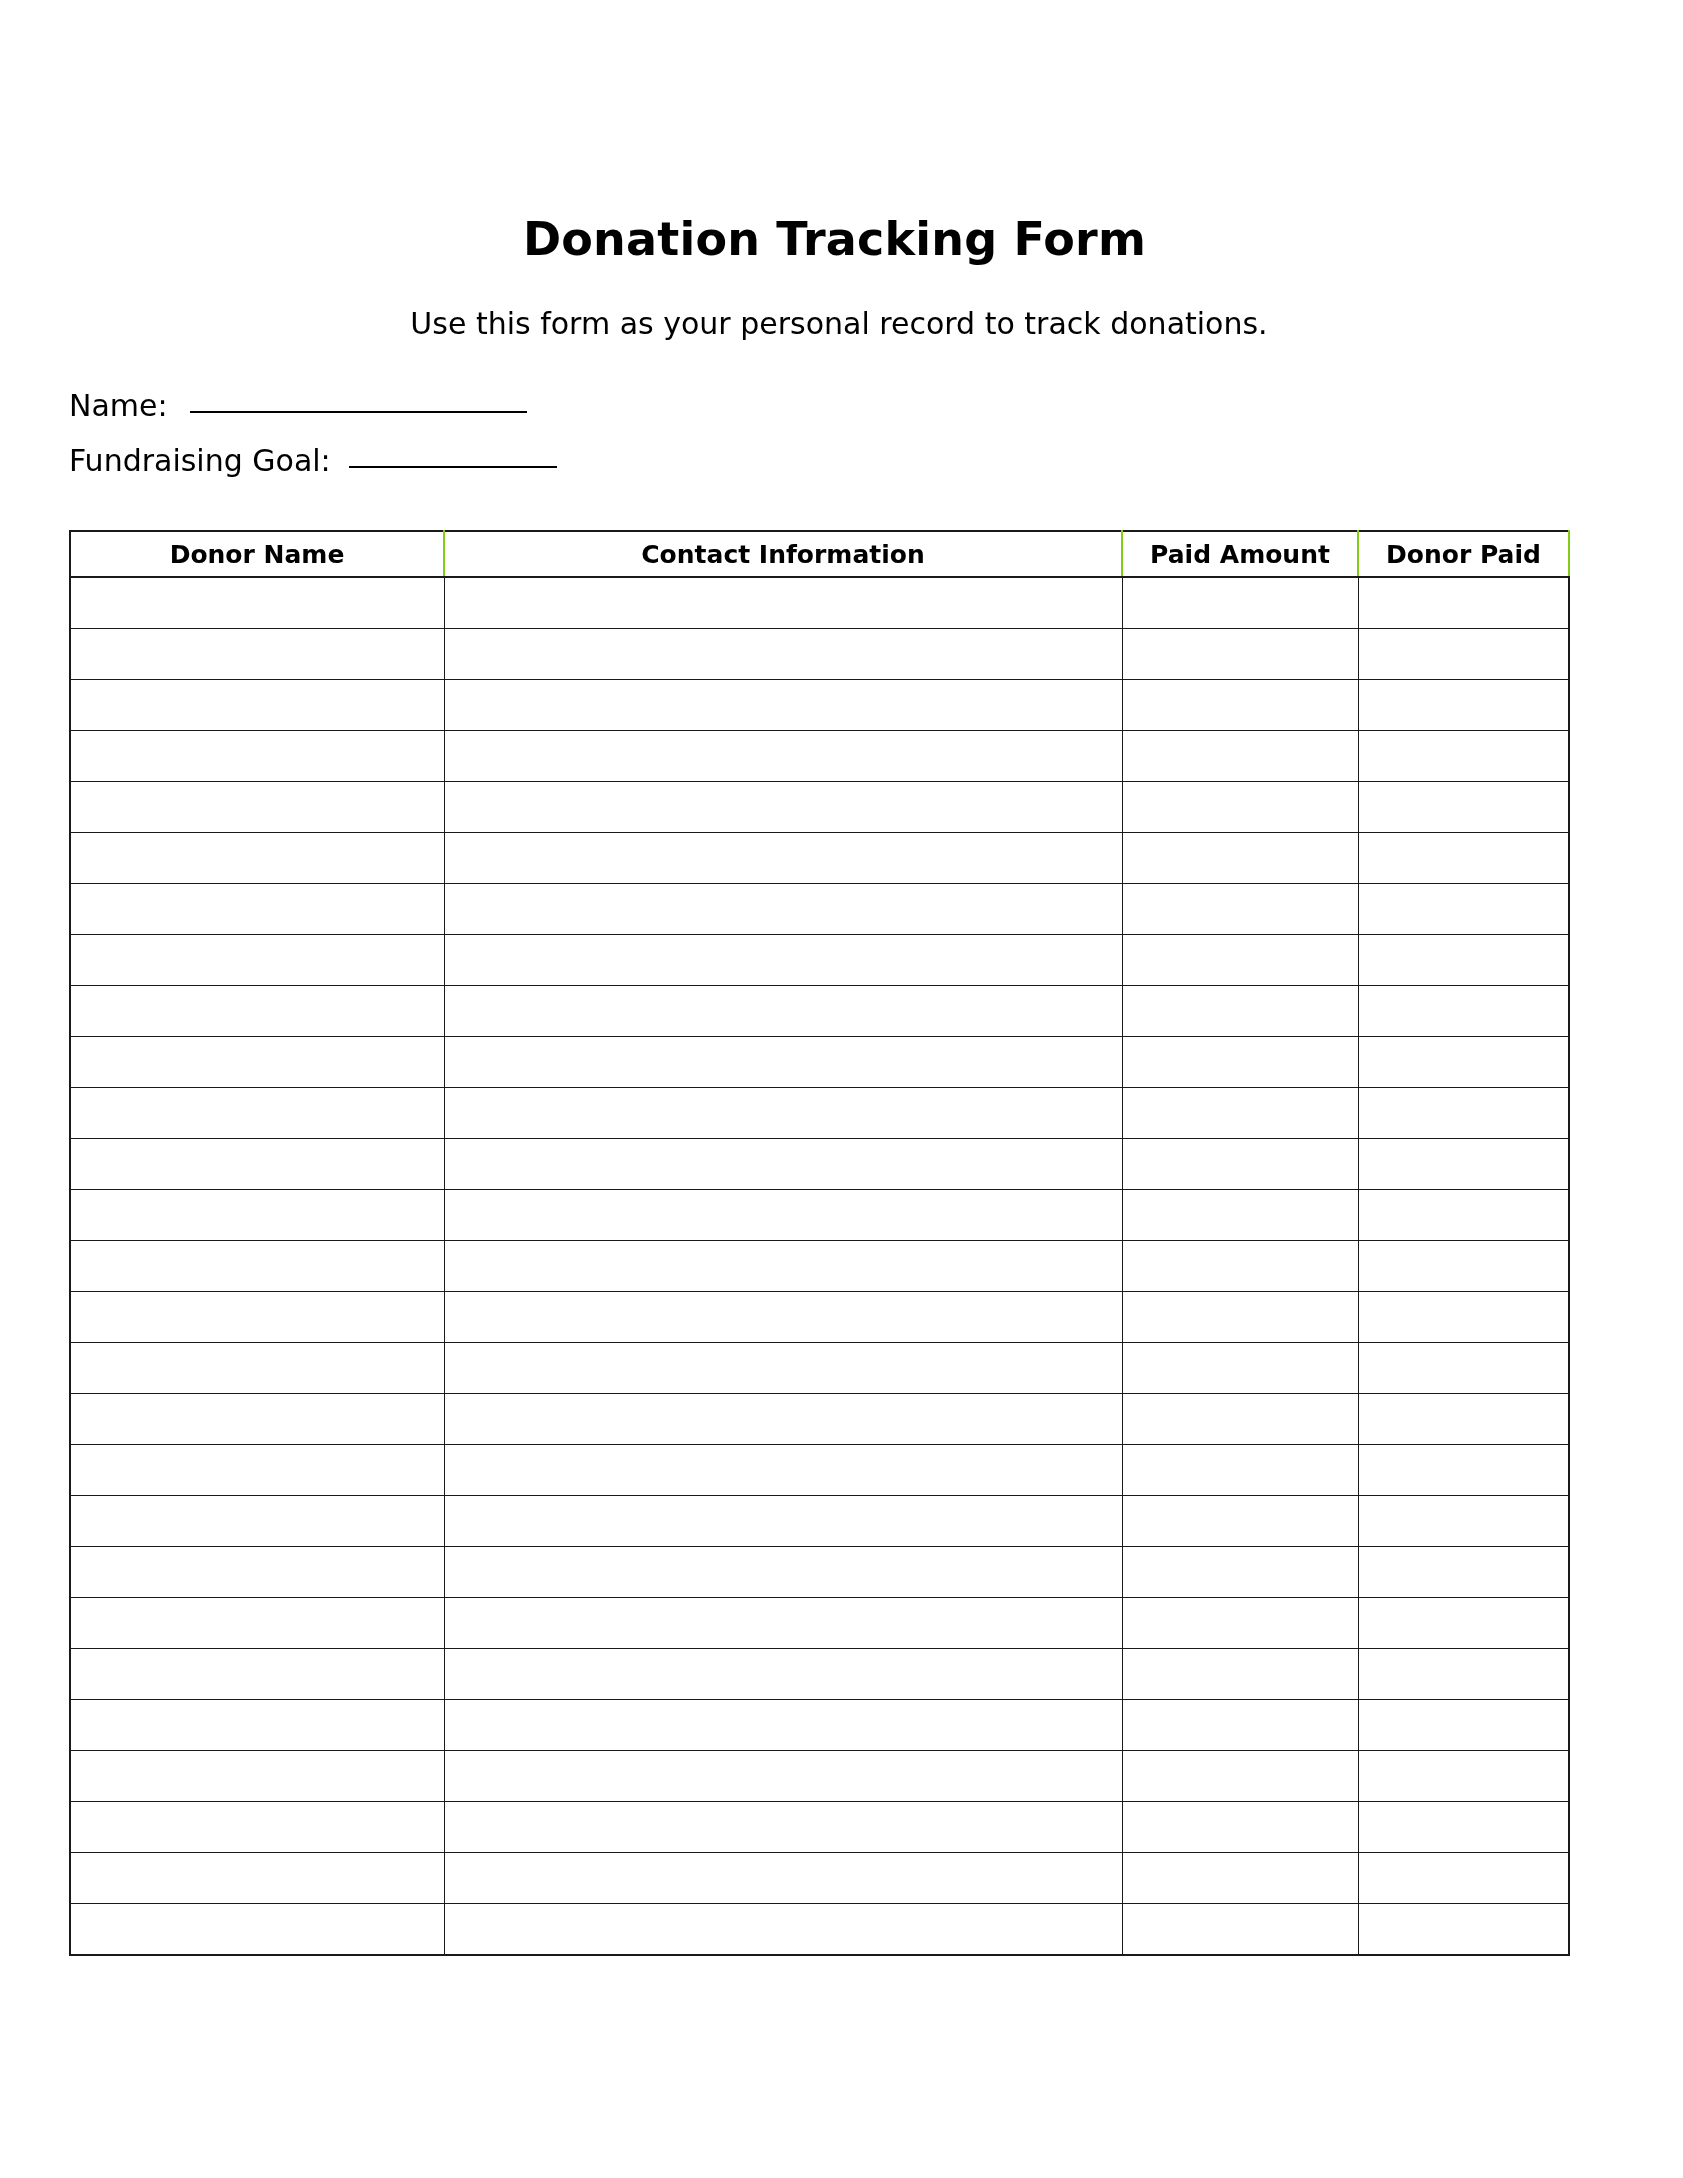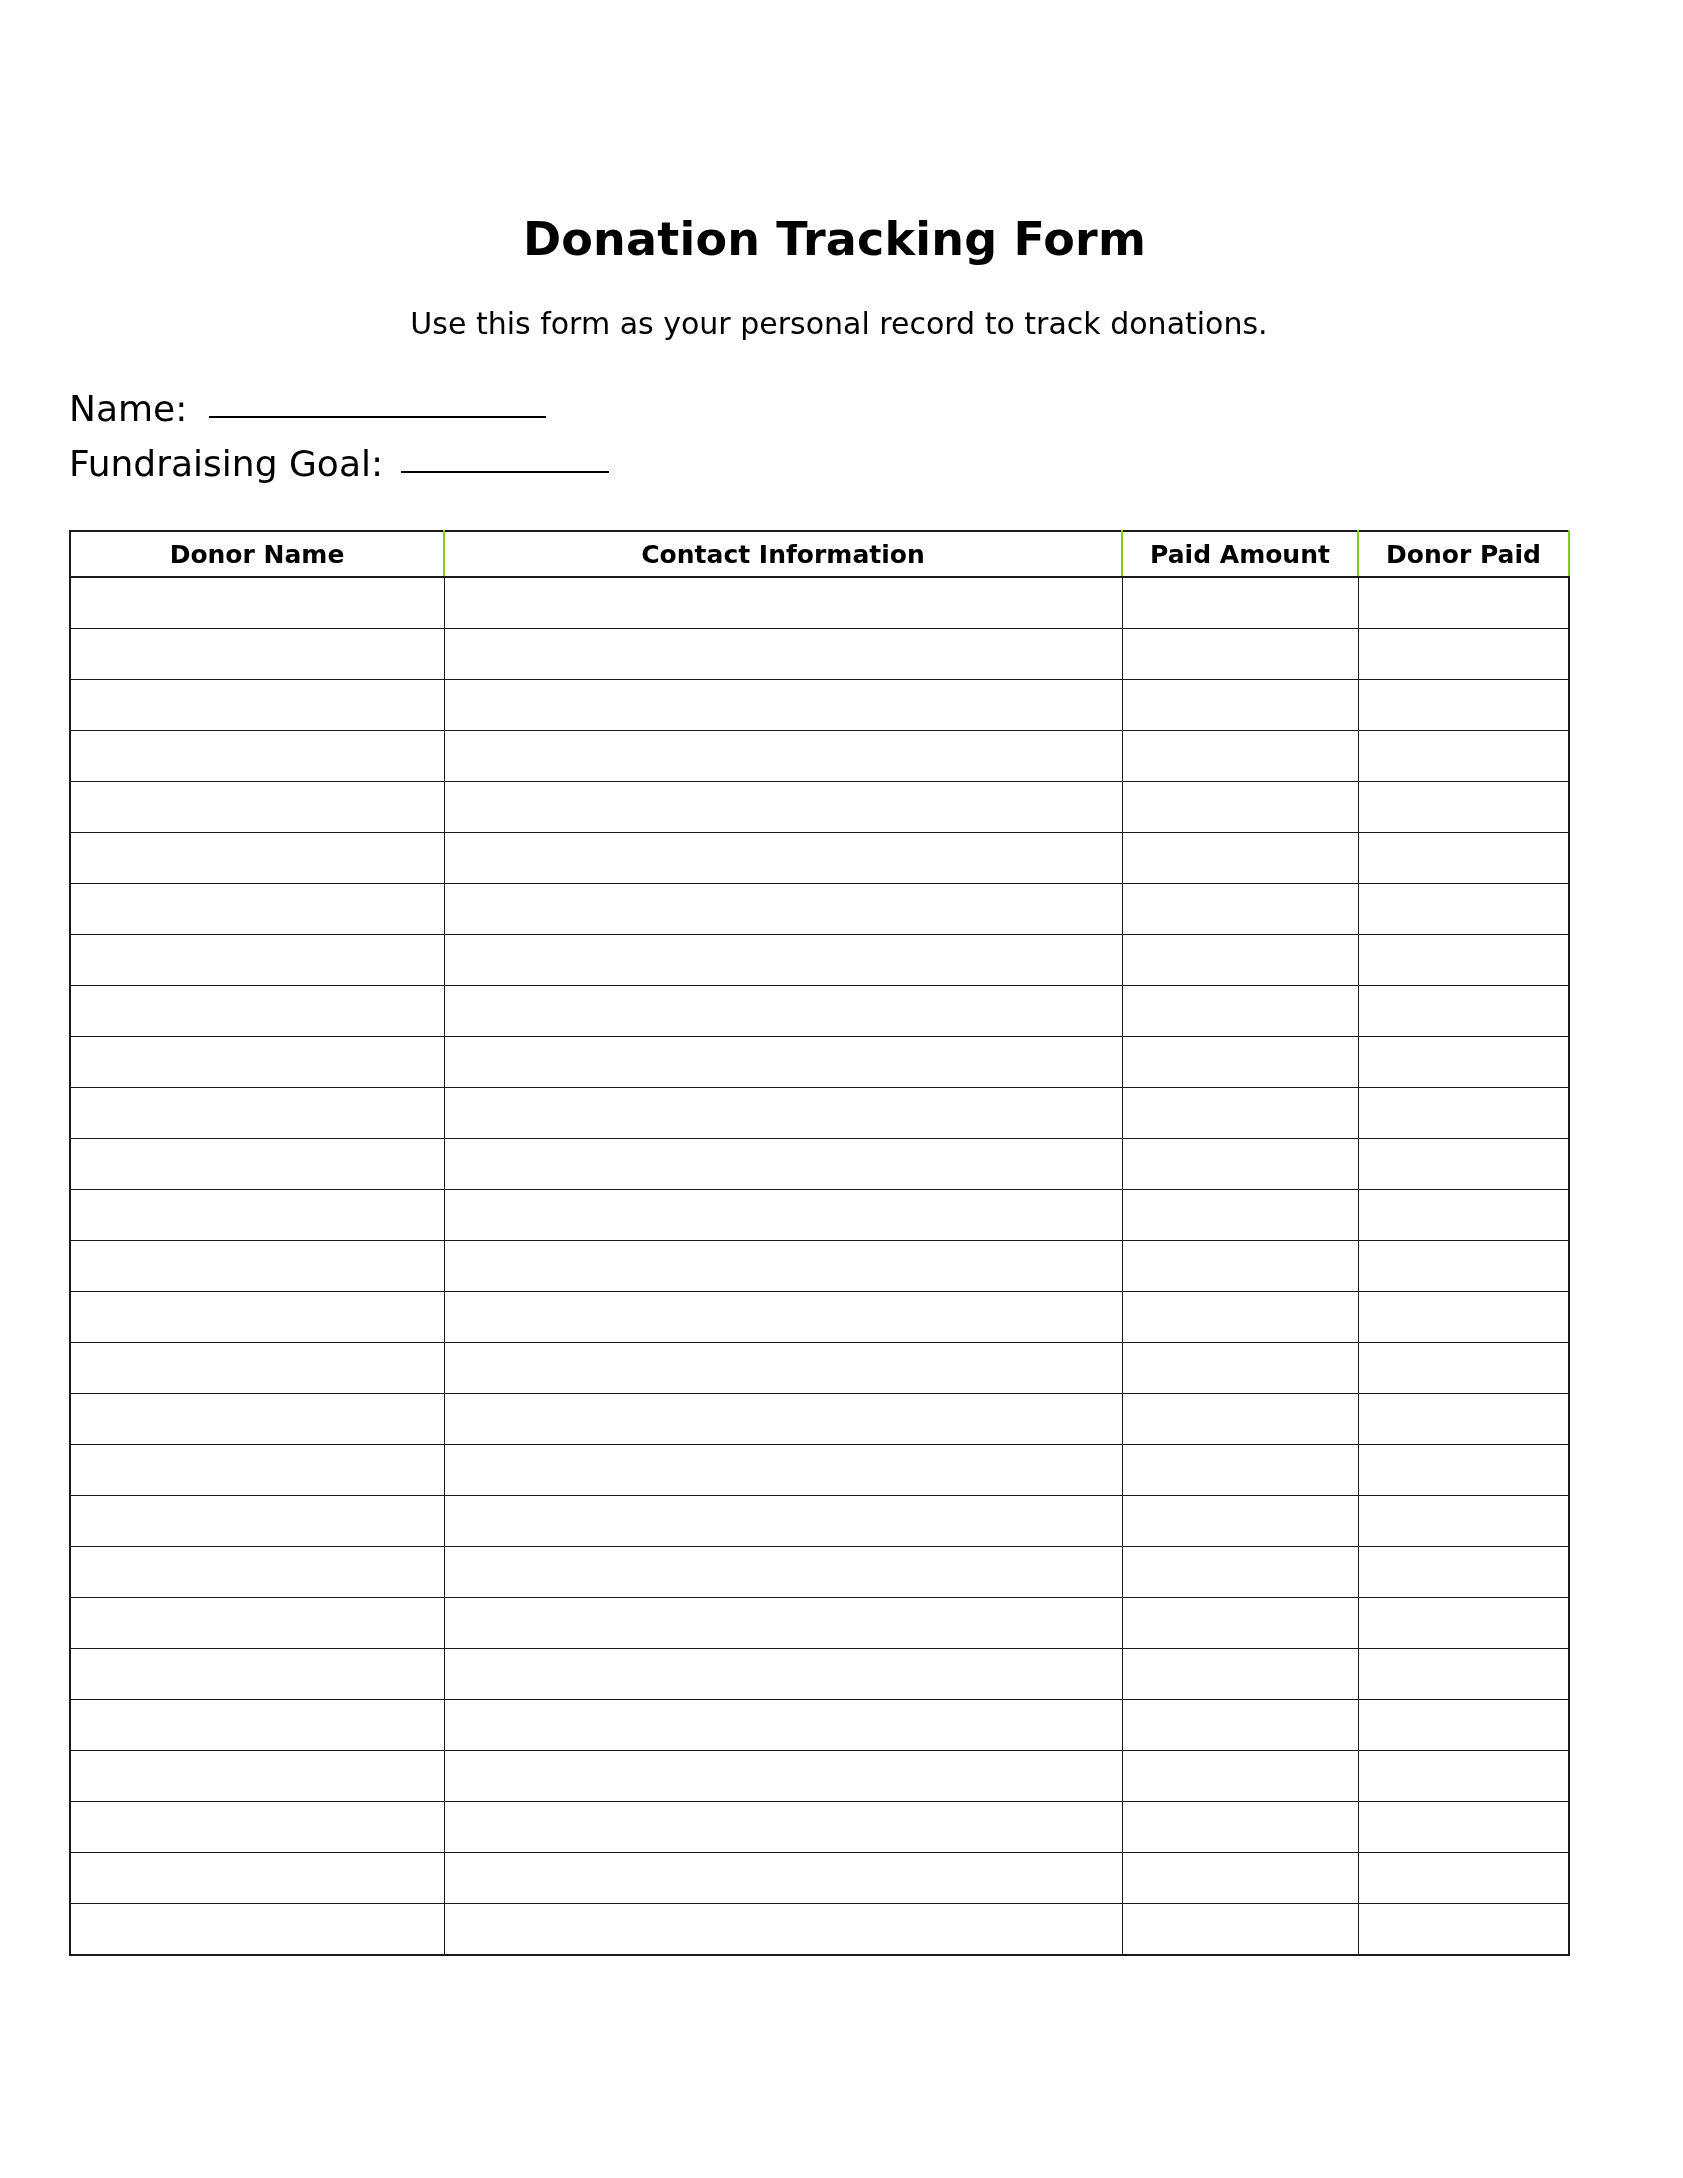--- a/index.html
+++ b/index.html
@@ -61,21 +61,21 @@
     display: flex;
     align-items: baseline;
     white-space: nowrap;
     font-size: 30px;
     line-height: 1.0;
   }
   .field-name  { top: 391px; }
   .field-goal  { top: 446px; }
 
   .field-label {
-    font-size: 36px;
+    font-size: 30px;
     font-weight: normal;
   }
 
   .field-rule {
     display: inline-block;
     border-bottom: 2.5px solid #000000;
     height: 1px;
     position: relative;
     top: -3px;
   }

